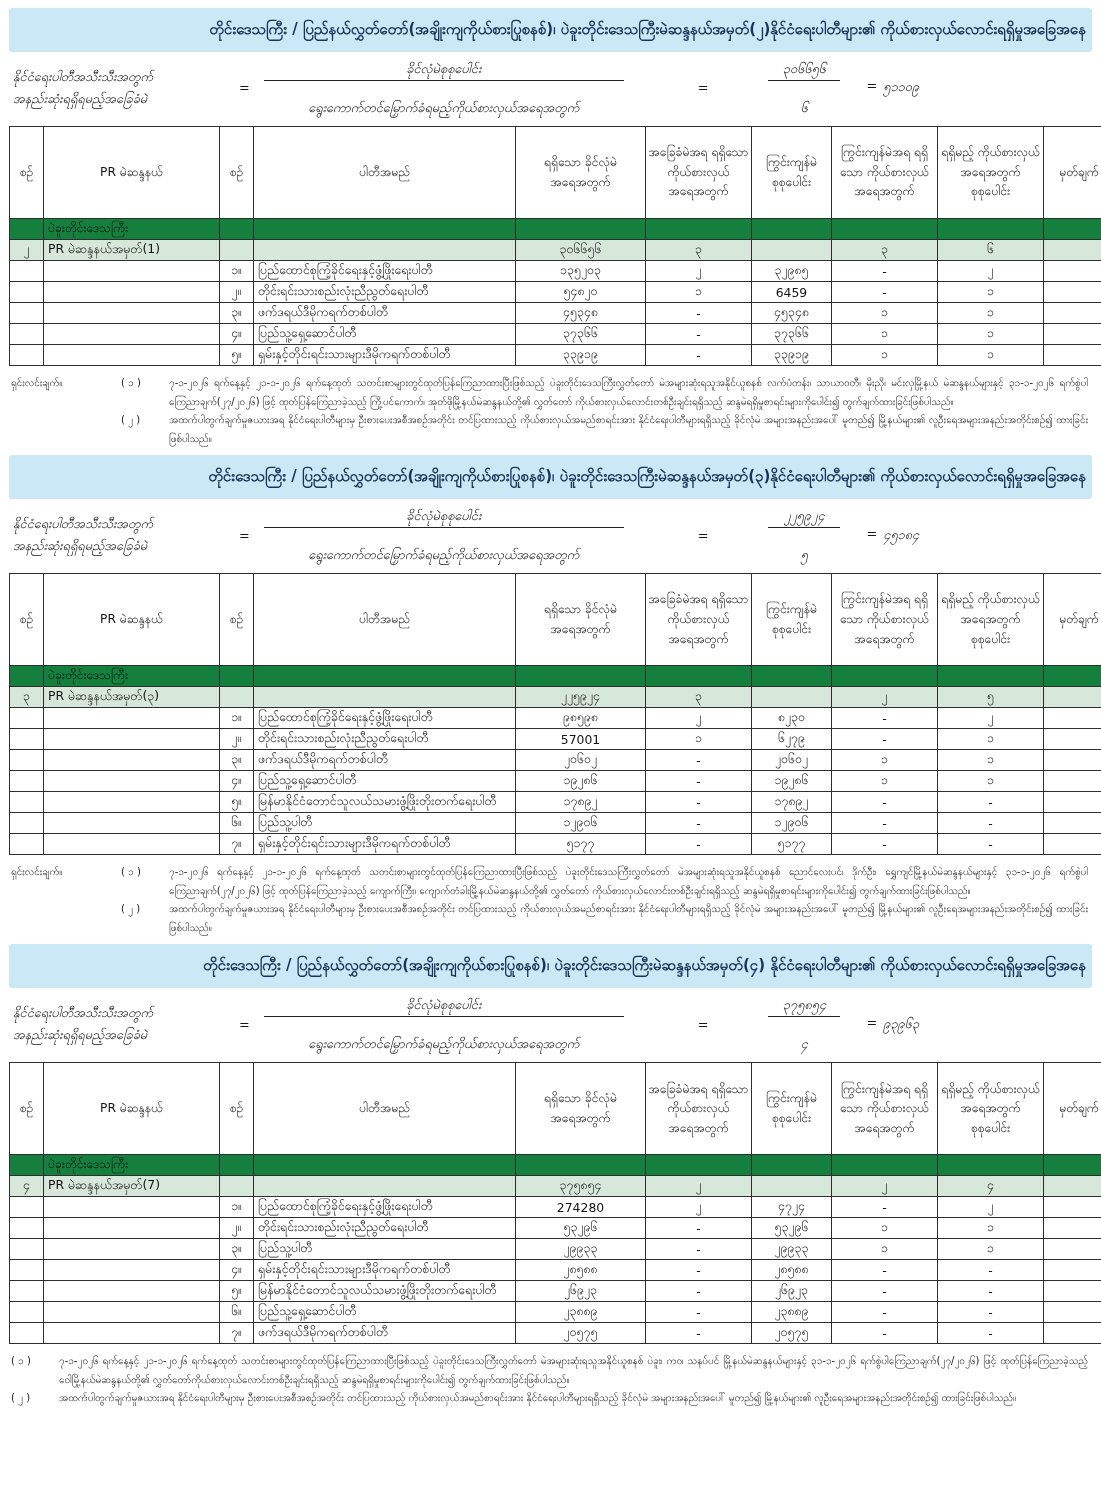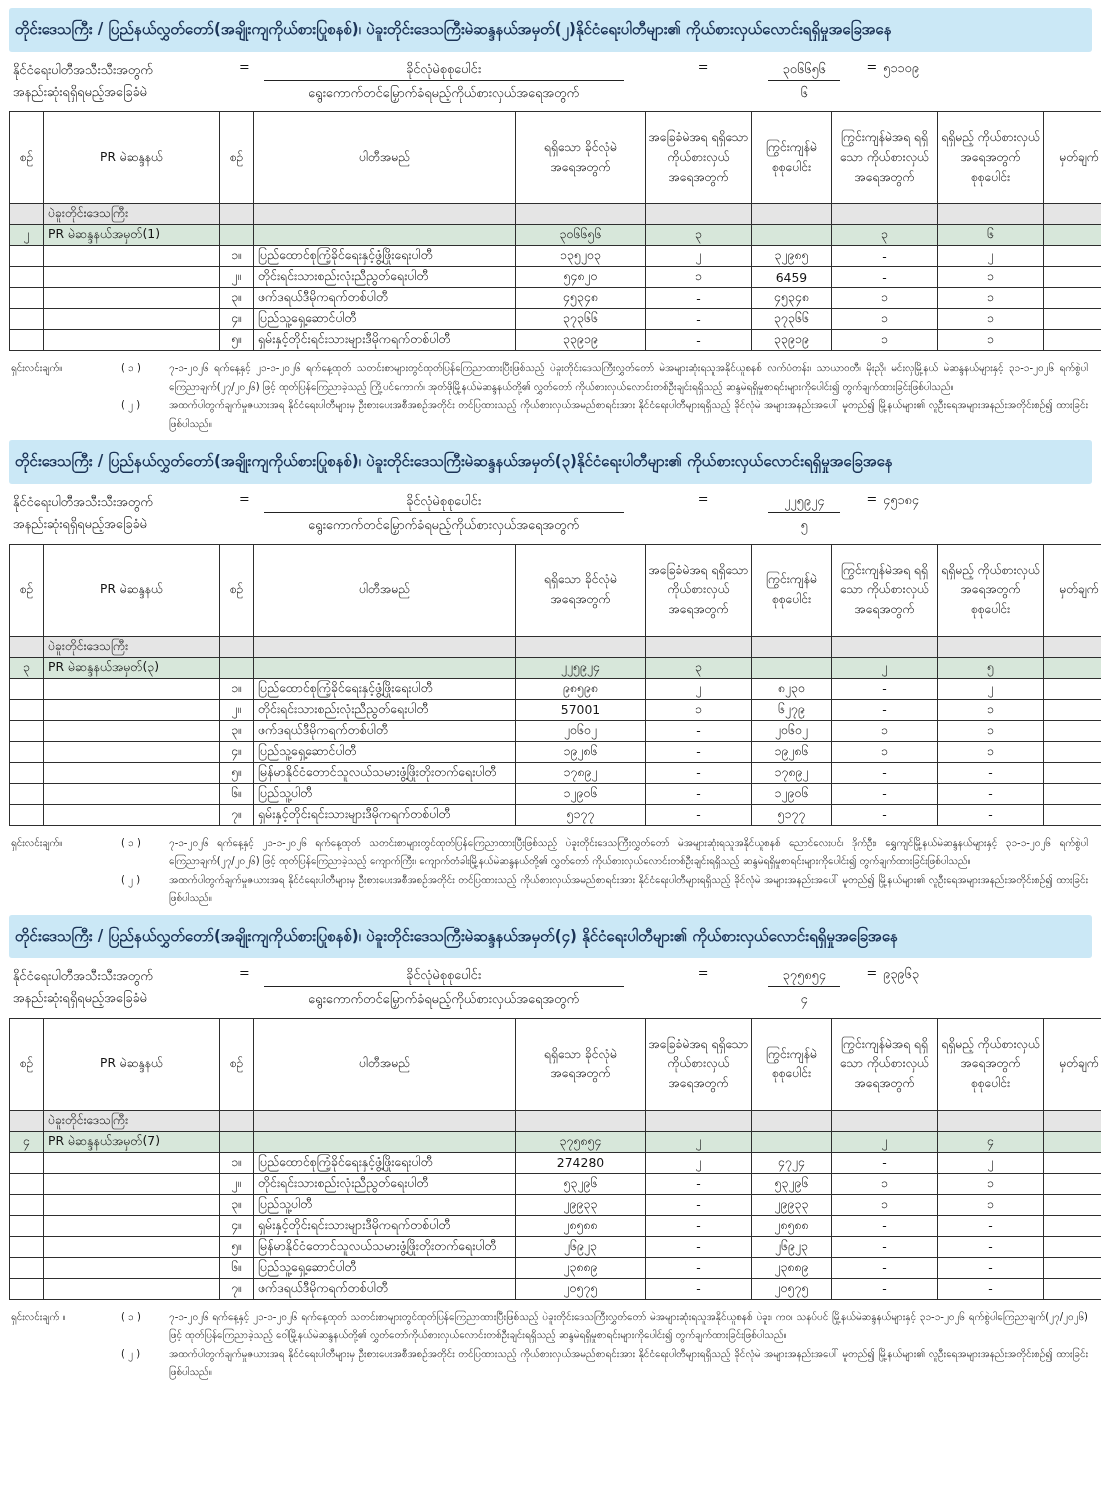--- a/index.html
+++ b/index.html
@@ -8,52 +8,52 @@
     width:1101px; height:1500px; overflow:hidden;
     background:#ffffff; color:#141414;
     font-family:"DejaVu Sans", sans-serif;
   }
   .page { padding:8px 9px 4px 9px; }
   .section { margin-bottom:7px; }
 
   .title-bar {
     background:#cbe8f6; color:#1b3356;
     font-weight:bold; font-size:15px; line-height:1.45;
-    text-align:left; padding:11px 6px;
+    text-align:right; padding:11px 6px;
     border-radius:3px; margin-bottom:3px;
     white-space:nowrap; overflow:hidden;
   }
 
   .formula {
-    display:flex; 
-    font-size:12.8px; margin:7px 2px 9px 2px;
+    display:flex; align-items:center;
+    font-size:12.8px; margin:7px 2px 9px 2px;font-style:italic;
   }
   .f-label { flex:none; width:214px; line-height:1.7; padding-left:2px; }
   .f-eq { flex:none; padding:0 14px; }
   .frac { text-align:center; line-height:1.5; }
   .frac .num { padding:0 14px 2px 14px; }
-  .frac .den { border-top:1.2px solid #222; padding:2px 14px 0 14px; }
+  .frac .den { border-top:1.2px solid #222; padding:17px 14px 0 14px; }
   .frac.main { flex:none; min-width:360px; }
   .f-eq.mid { margin-left:60px; }
   .frac.small { flex:none; min-width:72px; margin-left:46px; }
   .f-result { flex:none; margin-left:26px; display:flex; gap:6px; }
 
   table { width:100%; border-collapse:collapse; table-layout:fixed; }
   th, td { border:1px solid #2e2e2e; }
   thead th {
     font-weight:normal; font-size:12.2px; line-height:1.6;
     text-align:center; vertical-align:middle;
     padding:4px 2px; height:92px; background:#fff;
   }
   tbody td {
     font-size:12.4px; text-align:center; vertical-align:middle;
     padding:1px 4px; height:21px; background:#fff;
   }
   td.l { text-align:left; }
-  tr.region-row td { background:#e5e5e5; height:17px; font-size:12.2px; }
+  tr.region-row td { background:#15803d; height:17px; font-size:12.2px; }
   tr.summary-row td { background:#d7e7da; }
 
   .notes { display:flex; font-size:10px; line-height:1.85; margin:8px 2px 4px 2px; }
   .notes-label { flex:none; width:110px; }
   .note-items { flex:1; }
   .note-item { display:flex; }
   .note-num { flex:none; width:48px; }
   .note-text { flex:1; text-align:justify; padding-right:2px; }
 </style>
 </head>
@@ -556,21 +556,20 @@
               <td>-</td>
               <td>၂၀၅၇၅</td>
               <td>-</td>
               <td>-</td>
               <td></td>
             </tr>
           </tbody>
     </table>
 
     <div class="notes">
-      <div class="notes-label">ရှင်းလင်းချက် ။</div>
       <div class="note-items">
         <div class="note-item">
           <div class="note-num">( ၁ )</div>
           <div class="note-text">၇-၁-၂၀၂၆ ရက်နေ့နှင့် ၂၁-၁-၂၀၂၆ ရက်နေ့ထုတ် သတင်းစာများတွင်ထုတ်ပြန်ကြေညာထားပြီးဖြစ်သည့် ပဲခူးတိုင်းဒေသကြီးလွှတ်တော် မဲအများဆုံးရသူအနိုင်ယူစနစ် ပဲခူး၊ ကဝ၊ သနပ်ပင် မြို့နယ်မဲဆန္ဒနယ်များနှင့် ၃၁-၁-၂၀၂၆ ရက်စွဲပါကြေညာချက်(၂၇/၂၀၂၆) ဖြင့် ထုတ်ပြန်ကြေညာခဲ့သည့် ဝေါမြို့နယ်မဲဆန္ဒနယ်တို့၏ လွှတ်တော်ကိုယ်စားလှယ်လောင်းတစ်ဦးချင်းရရှိသည့် ဆန္ဒမဲရရှိမှုစာရင်းများကိုပေါင်း၍ တွက်ချက်ထားခြင်းဖြစ်ပါသည်။</div>
         </div>
         <div class="note-item">
           <div class="note-num">( ၂ )</div>
           <div class="note-text">အထက်ပါတွက်ချက်မှုဇယားအရ နိုင်ငံရေးပါတီများမှ ဦးစားပေးအစီအစဉ်အတိုင်း တင်ပြထားသည့် ကိုယ်စားလှယ်အမည်စာရင်းအား နိုင်ငံရေးပါတီများရရှိသည့် ခိုင်လုံမဲ အများအနည်းအပေါ် မူတည်၍ မြို့နယ်များ၏ လူဦးရေအများအနည်းအတိုင်းစဉ်၍ ထားခြင်းဖြစ်ပါသည်။</div>
         </div>
       </div>

